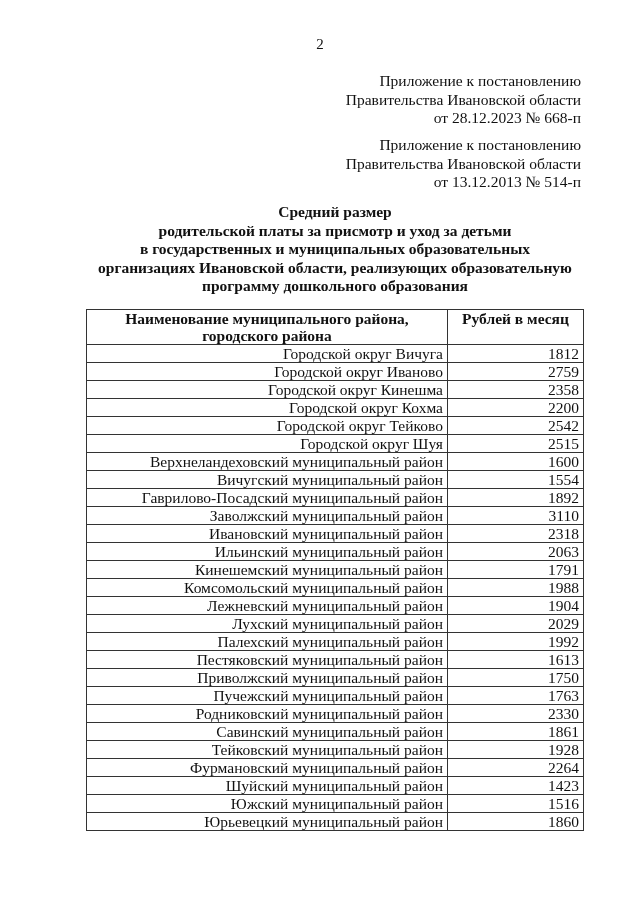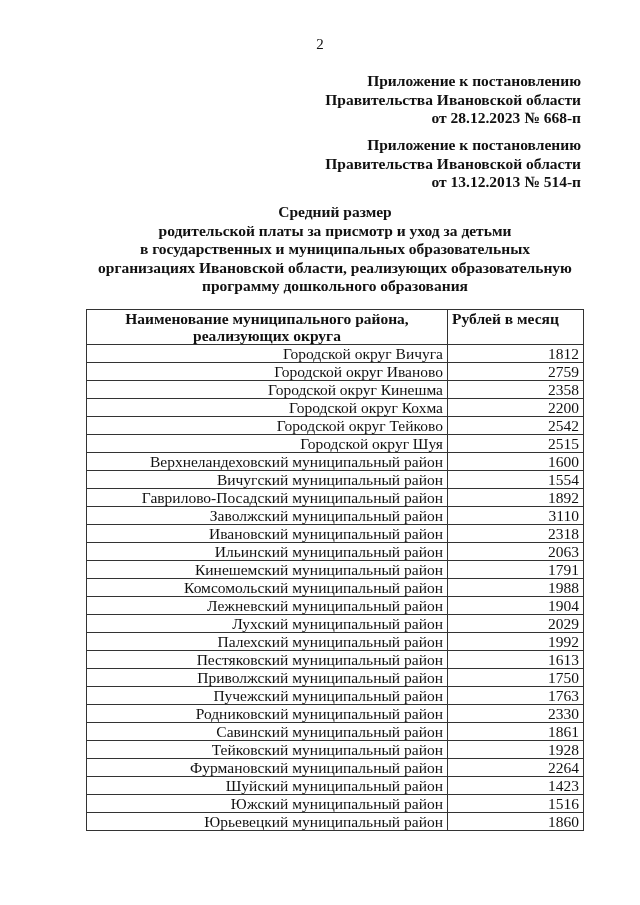--- a/index.html
+++ b/index.html
@@ -1,31 +1,31 @@
 <!DOCTYPE html>
 <html><head>
   <meta charset="utf-8">
   <style>
     html, body { margin: 0; padding: 0; background: #ffffff; }
     body { width: 640px; height: 905px; position: relative; overflow: hidden;
       font-family: "Liberation Serif", "DejaVu Serif", serif; color: #111; }
     .page-num { position: absolute; top: 36px; left: 0; width: 640px; text-align: center; font-size: 15px; }
-    .appendix { position: absolute; right: 59px; text-align: right; font-size: 15.5px; line-height: 18.5px; font-weight: bold; }
+    .appendix { position: absolute; right: 59px; text-align: right; font-size: 15.5px; line-height: 18.5px; }
     .appendix.a1 { top: 72px; }
     .appendix.a2 { top: 136px; }
     .appendix div { white-space: nowrap; }
     .title { position: absolute; top: 203px; left: 0; width: 670px; text-align: center;
       font-weight: bold; font-size: 15.5px; line-height: 18.5px; }
     .title div { white-space: nowrap; }
     table.fees { position: absolute; top: 309px; left: 86px; width: 498px; border-collapse: collapse;
       font-size: 15.5px; }
     table.fees th, table.fees td { border: 1px solid #333; padding: 0 4px; height: 17px; line-height: 17px; }
     table.fees th { font-weight: bold; line-height: 16.5px; vertical-align: top; padding-top: 1px; height: 33px; }
     table.fees th.name-col { width: 352px; text-align: center; margin-left: 15px; }
-    table.fees th.value-col { text-align: left; }
+    table.fees th.value-col { text-align: center; }
     table.fees td.name { text-align: right; white-space: nowrap; }
     table.fees td.value { text-align: right; }
   </style>
 </head>
 <body>
 
 <div class="page-num">2</div>
 
 <div class="appendix a1">
   <div>Приложение к постановлению</div>
@@ -45,21 +45,21 @@
   <div>в государственных и муниципальных образовательных</div>
   <div>организациях Ивановской области, реализующих образовательную</div>
   <div>программу дошкольного образования</div>
 </div>
 
 <table class="fees">
   <thead>
     <tr>
       <th class="name-col">
         <div>Наименование муниципального района,</div>
-        <div>реализующих округа</div>
+        <div>городского района</div>
       </th>
       <th class="value-col">Рублей в месяц</th>
     </tr>
   </thead>
   <tbody id="fees-body">
       <tr>
         <td class="name">Городской округ Вичуга</td>
         <td class="value">1812</td>
       </tr>
       <tr>

